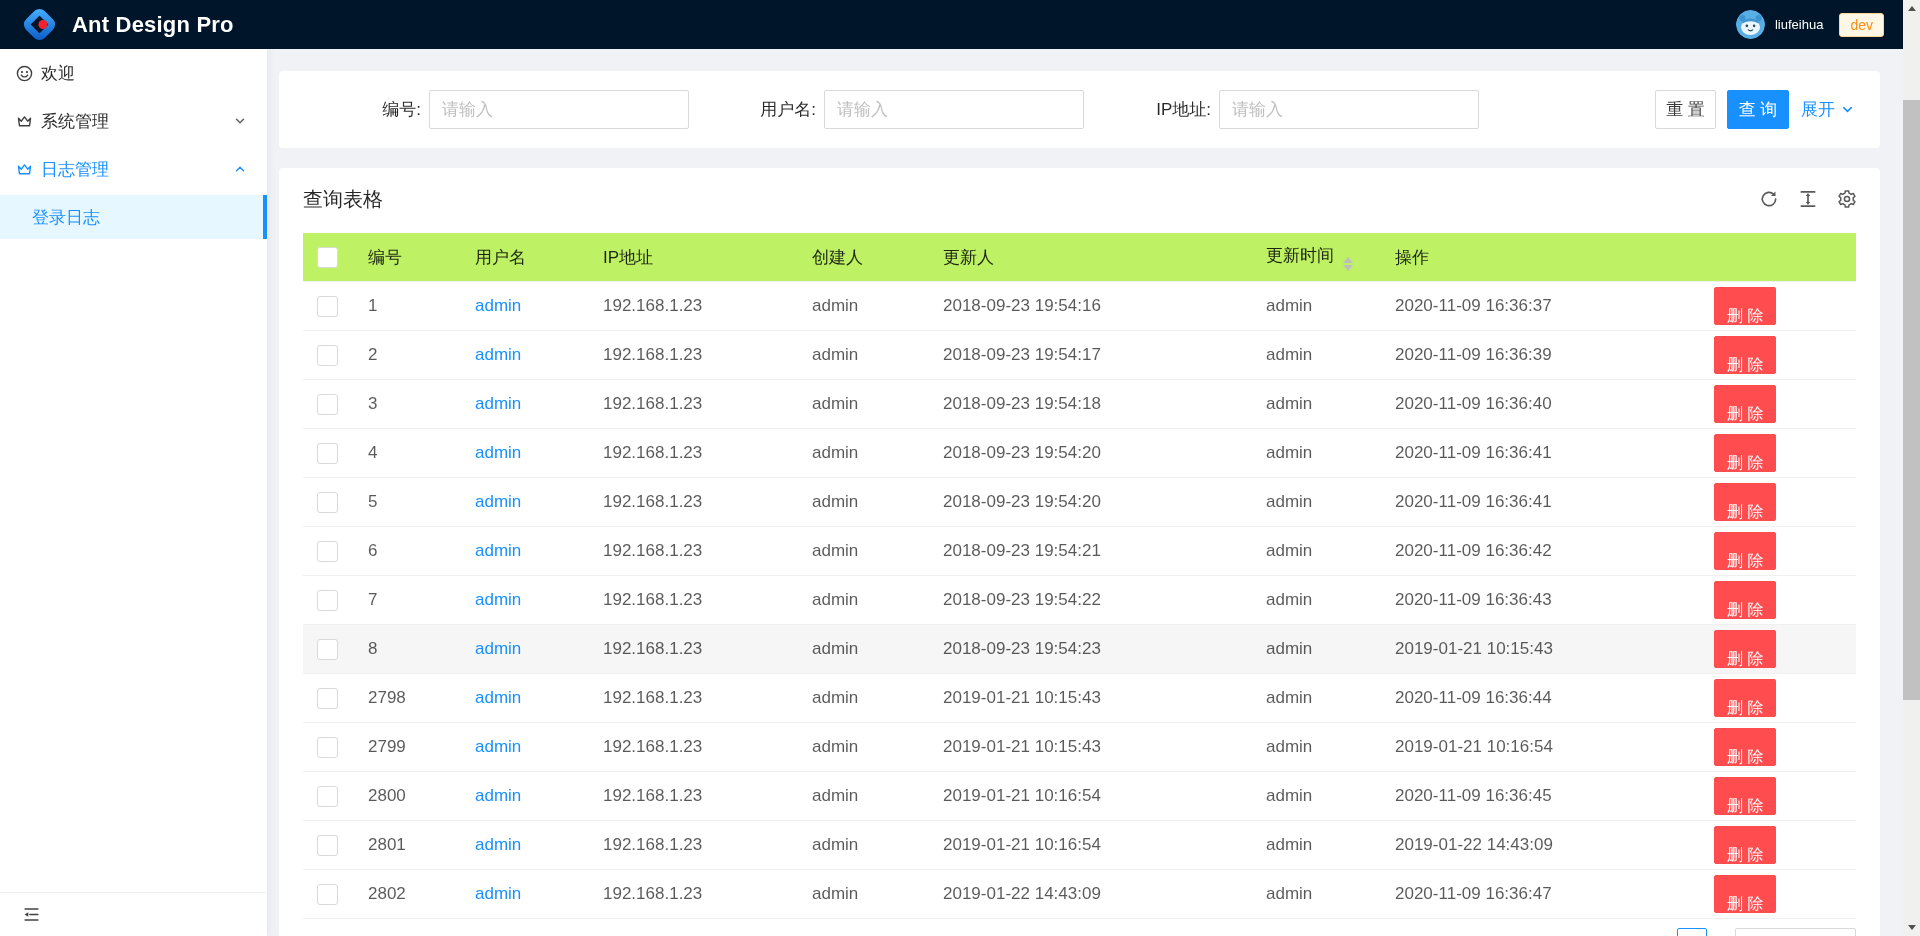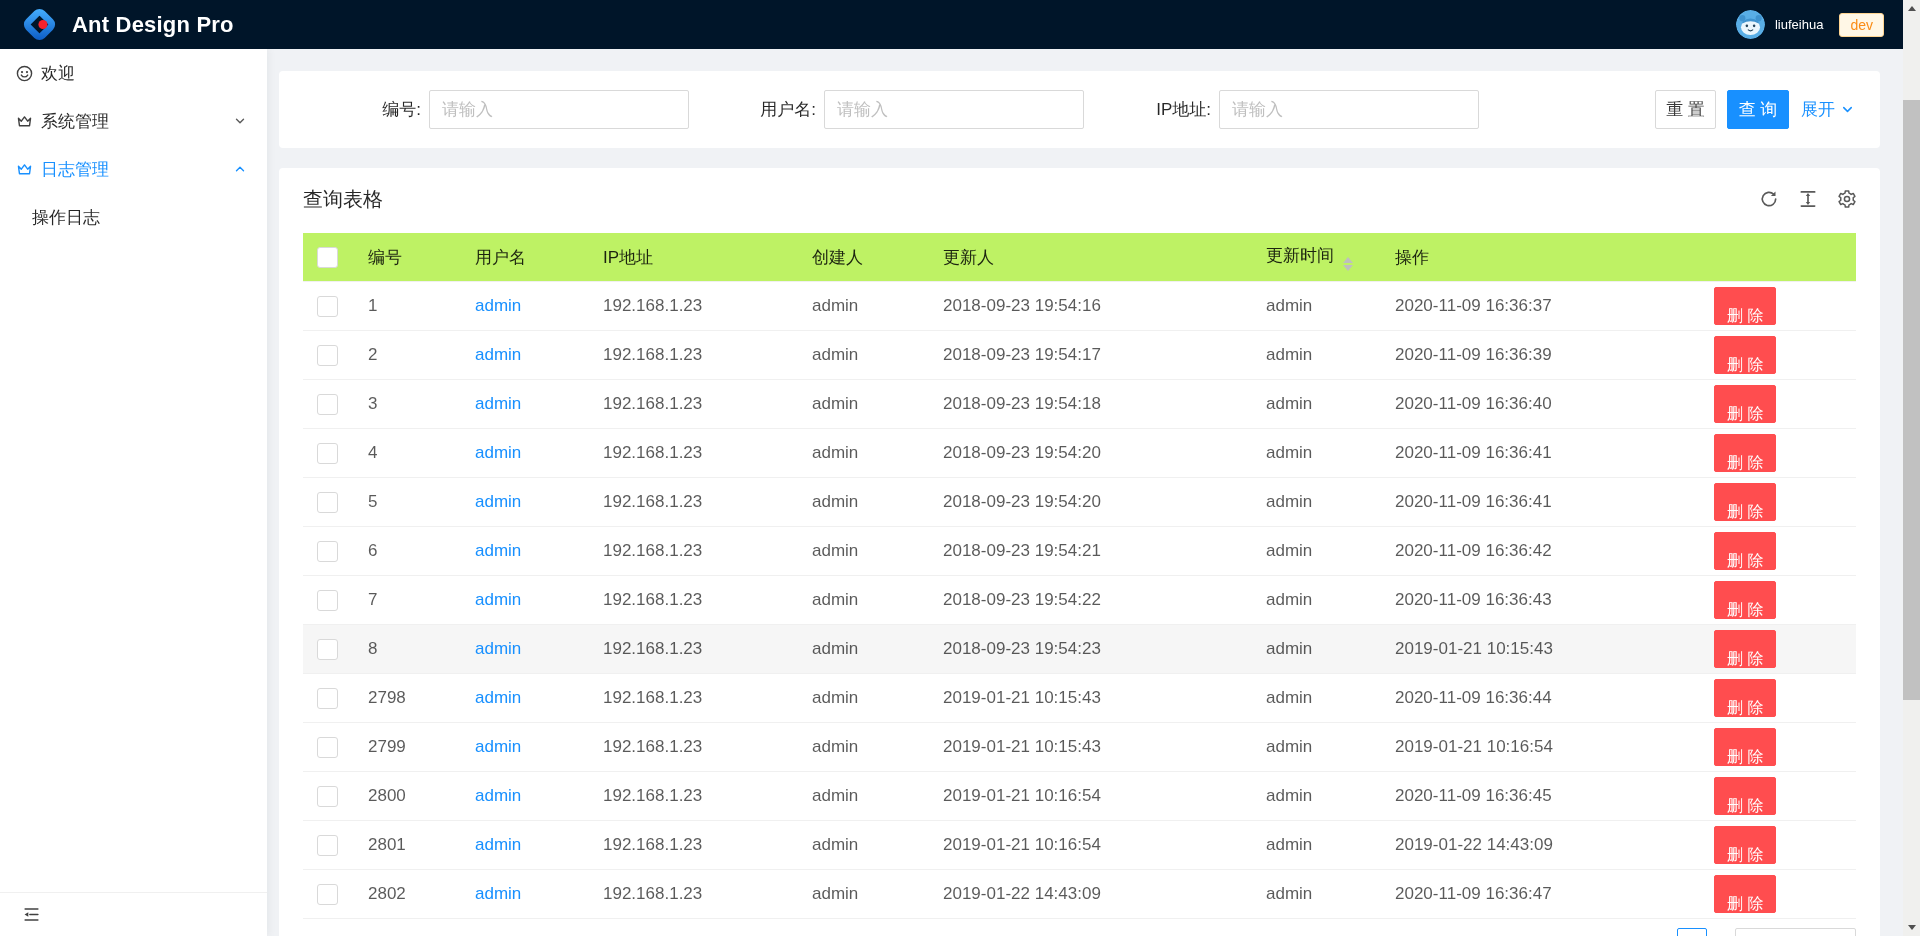--- a/index.html
+++ b/index.html
@@ -156,24 +156,24 @@
       <div class="menu-item blue">
         <svg class="menu-icon" viewBox="0 0 24 24" fill="none" stroke="currentColor" stroke-width="2" stroke-linejoin="round">
           <path d="M3.5 7.5l4 4 4.5-6 4.5 6 4-4-1.4 10.5H4.9z"></path>
         </svg>
         <span>日志管理</span>
         <svg class="chev" viewBox="0 0 24 24" fill="none" stroke="currentColor" stroke-width="2.4" stroke-linecap="round" stroke-linejoin="round">
           <polyline points="6,15 12,9 18,15"></polyline>
         </svg>
       </div>
 
-
-      <div class="menu-item child">
-        <span>操作日志</span>
-      </div>
+      <div class="menu-item child selected">
+        <span>登录日志</span>
+      </div>
+
 
     </div>
 
     <div class="sidebar-footer">
       <svg class="fold-icon" viewBox="0 0 24 24" fill="none" stroke="currentColor" stroke-width="2" stroke-linecap="round">
         <path d="M4 5h16"></path>
         <path d="M10 12h10"></path>
         <path d="M4 19h16"></path>
         <polygon points="8,9.2 8,14.8 3.2,12" fill="currentColor" stroke="none"></polygon>
       </svg>

